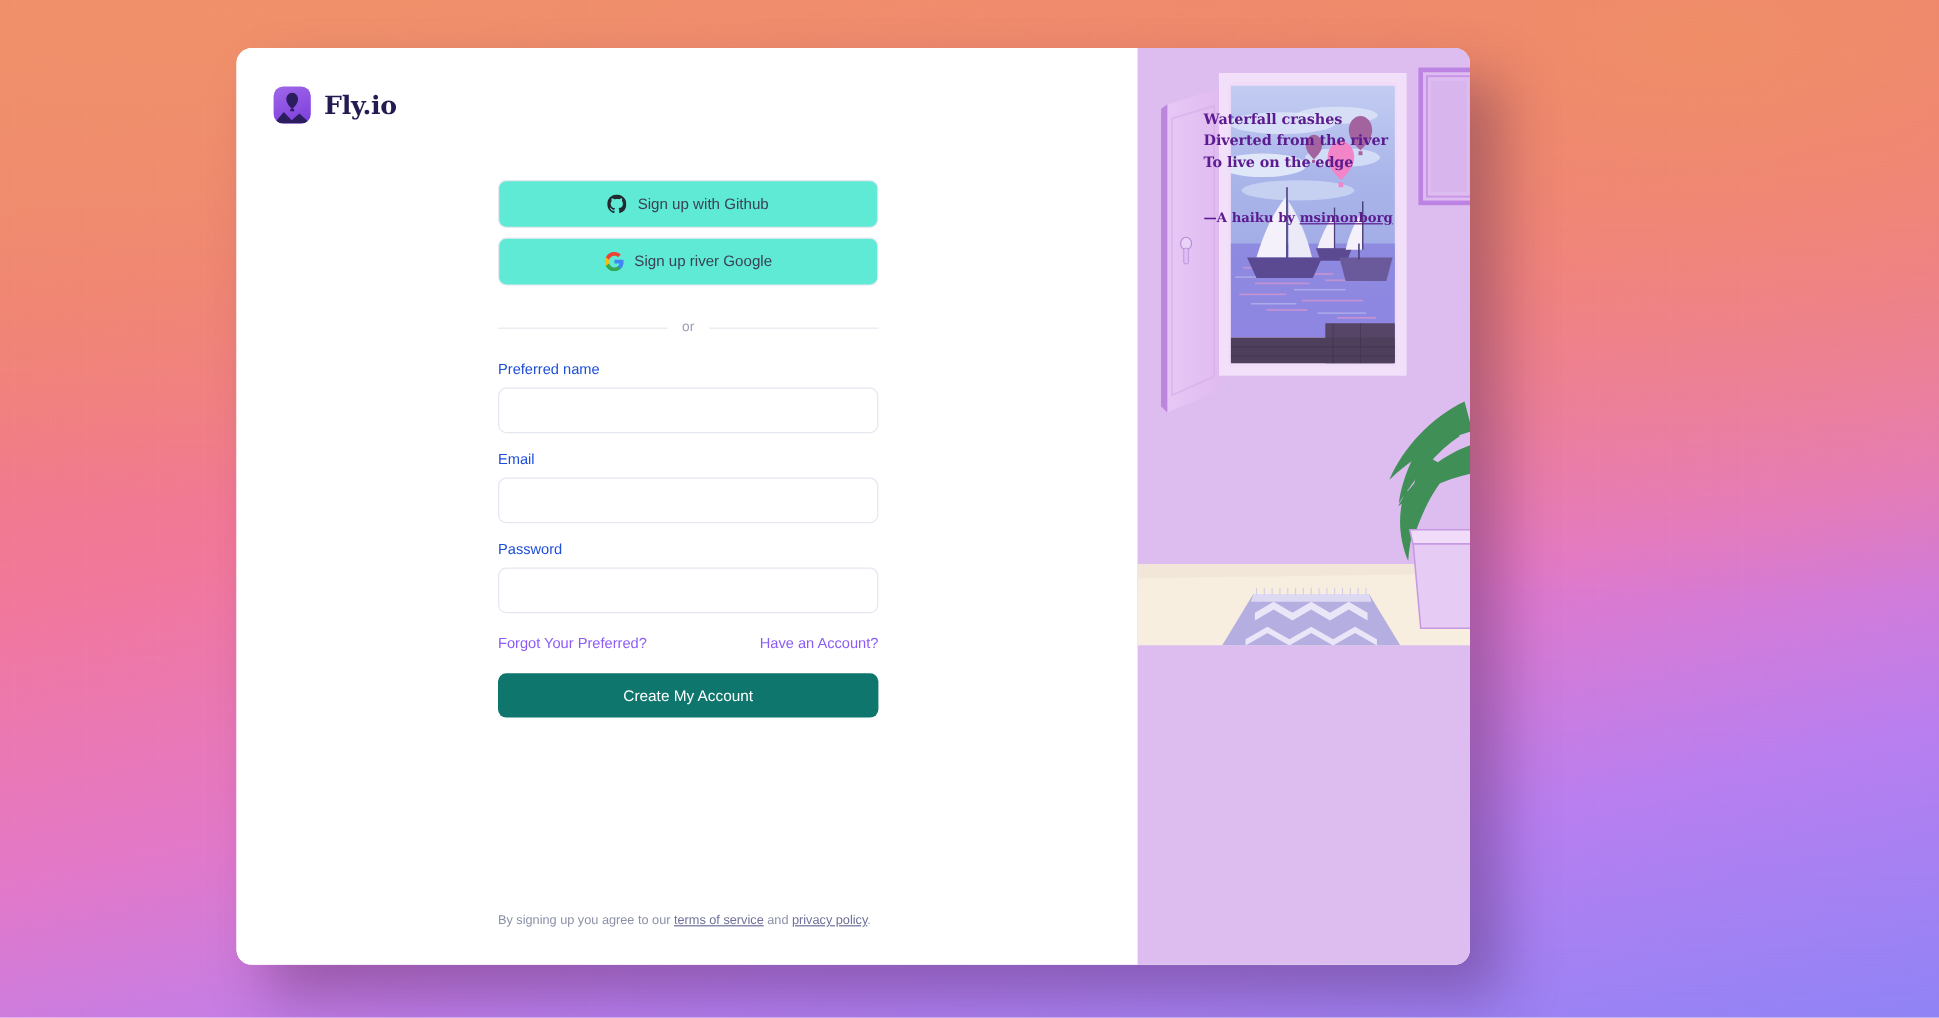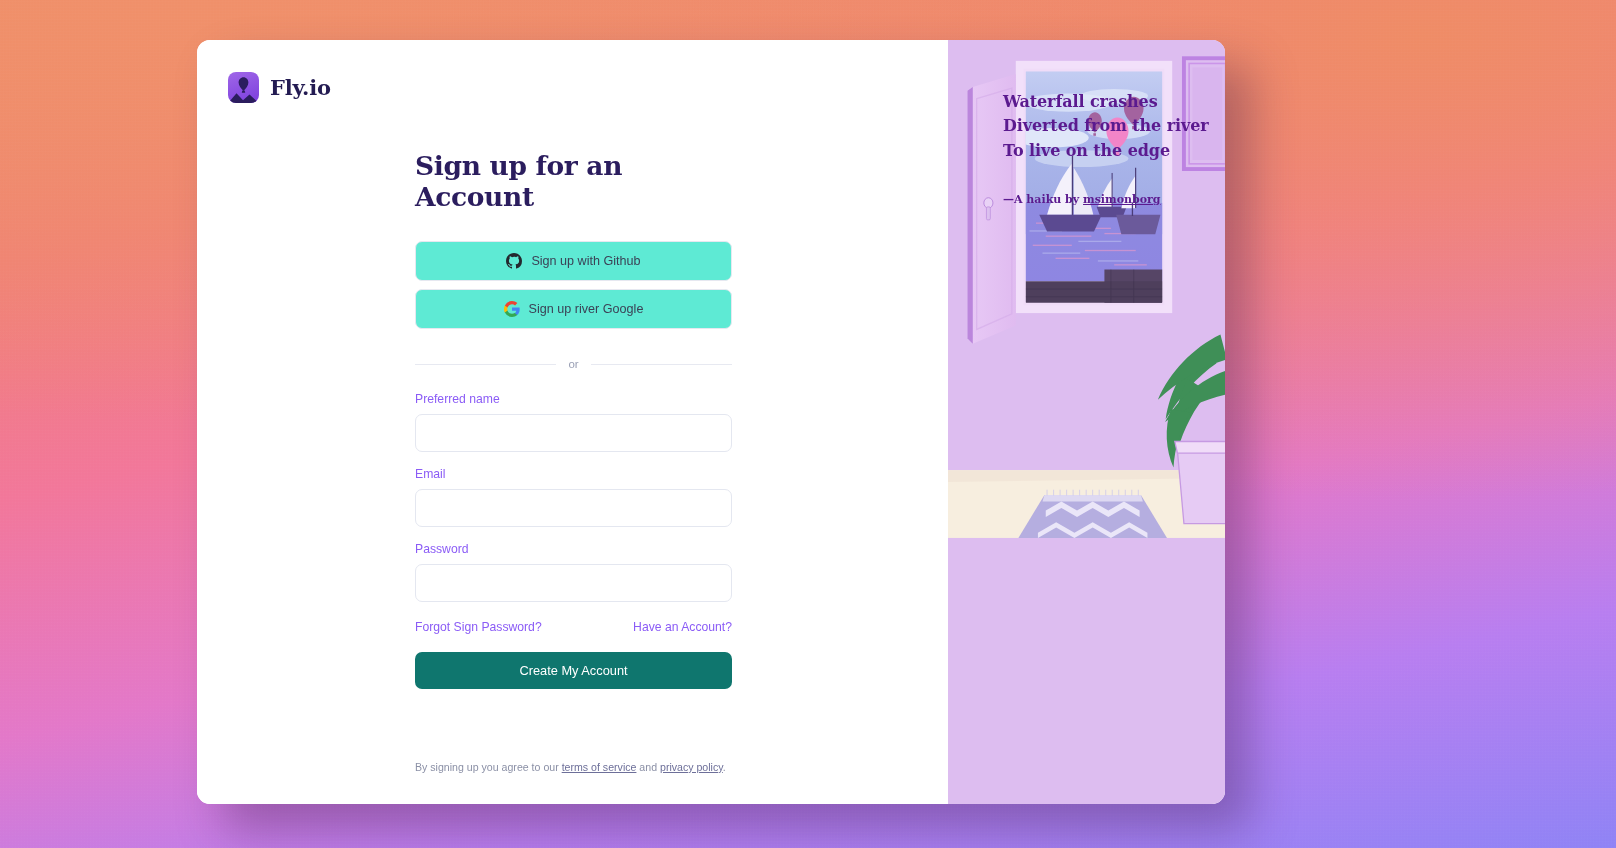--- a/index.html
+++ b/index.html
@@ -95,21 +95,21 @@
   .divider {
     display: flex; align-items: center; gap: 12px;
     margin: 29px 0 22px;
   }
   .divider .line { flex: 1; height: 1px; background: #e7e9f1; }
   .divider .lbl { font-size: 11.5px; color: #9aa0b5; }
 
   .field { margin-bottom: 15px; }
   .field-label {
     display: block;
-    font-size: 12.2px; color: #8b5cf6; font-weight: 400;
+    font-size: 12.2px; color: #1d4ed8; font-weight: 400;
     margin-bottom: 8px;
   }
   .field-input {
     width: 100%; height: 38px;
     border: 1px solid #e4e7f0;
     border-radius: 7px;
     background: #fff;
     font-size: 13px;
     color: #2b3048;
     padding: 0 11px;
@@ -151,21 +151,21 @@
     background: #ddbdf0;
     overflow: hidden;
   }
   .haiku {
     position: absolute;
     left: 55px; top: 50px;
     z-index: 6;
     font-family: "DejaVu Serif", "Liberation Serif", serif;
   }
   .haiku-line {
-    font-size: 16px; font-weight: 700; color: #5b1a8f;
+    font-size: 12px; font-weight: 700; color: #5b1a8f;
     line-height: 1.52; letter-spacing: -.1px;
   }
   .haiku-credit {
     margin-top: 30px;
     font-size: 11px; font-weight: 700; color: #5b1a8f;
   }
   .haiku-credit a { color: #5b1a8f; text-decoration: underline; cursor: pointer; }
 
   .scene { position: absolute; inset: 0; }
 </style>
@@ -186,21 +186,20 @@
         </svg>
         <svg class="mountain" viewBox="0 0 31 14" preserveAspectRatio="none" aria-hidden="true">
           <path d="M0 14 L8.5 4.2 L15 11 L21.5 5.5 L31 14 Z" fill="#2b1d5e"></path>
         </svg>
       </span>
       <span class="brand-name">Fly.io</span>
     </div>
 
     <div class="form-inner">
 
-      <h1 class="page-title">Sign up for an Account</h1>
 
       <button class="oauth-btn">
         <span class="oauth-icon">
           <svg viewBox="0 0 16 16" width="16" height="16" aria-hidden="true">
             <path fill="#24292f" d="M8 0C3.58 0 0 3.58 0 8c0 3.54 2.29 6.53 5.47 7.59.4.07.55-.17.55-.38 0-.19-.01-.82-.01-1.49-2.01.37-2.53-.49-2.69-.94-.09-.23-.48-.94-.82-1.13-.28-.15-.68-.52-.01-.53.63-.01 1.08.58 1.23.82.72 1.21 1.87.87 2.33.66.07-.52.28-.87.51-1.07-1.78-.2-3.64-.89-3.64-3.95 0-.87.31-1.59.82-2.15-.08-.2-.36-1.02.08-2.12 0 0 .67-.21 2.2.82a7.4 7.4 0 0 1 2-.27c.68 0 1.36.09 2 .27 1.53-1.04 2.2-.82 2.2-.82.44 1.1.16 1.92.08 2.12.51.56.82 1.27.82 2.15 0 3.07-1.87 3.75-3.65 3.95.29.25.54.73.54 1.48 0 1.07-.01 1.93-.01 2.2 0 .21.15.46.55.38A8.01 8.01 0 0 0 16 8c0-4.42-3.58-8-8-8z"></path>
           </svg>
         </span>
         <span>Sign up with Github</span>
       </button>
 
@@ -231,21 +230,21 @@
         <label class="field-label">Email</label>
         <input class="field-input" type="email" value="" style="">
       </div>
 
       <div class="field">
         <label class="field-label">Password</label>
         <input class="field-input" type="password" value="" style="">
       </div>
 
       <div class="link-row">
-        <a class="small-link">Forgot Sign Password?</a>
+        <a class="small-link">Forgot Your Preferred?</a>
         <a class="small-link">Have an Account?</a>
       </div>
 
       <button class="submit-btn">Create My Account</button>
     </div>
 
     <div class="legal">
       <span>By signing up you agree to our </span><a>terms of service</a><span> and </span><a>privacy policy</a><span>.</span>
     </div>
   </div>

